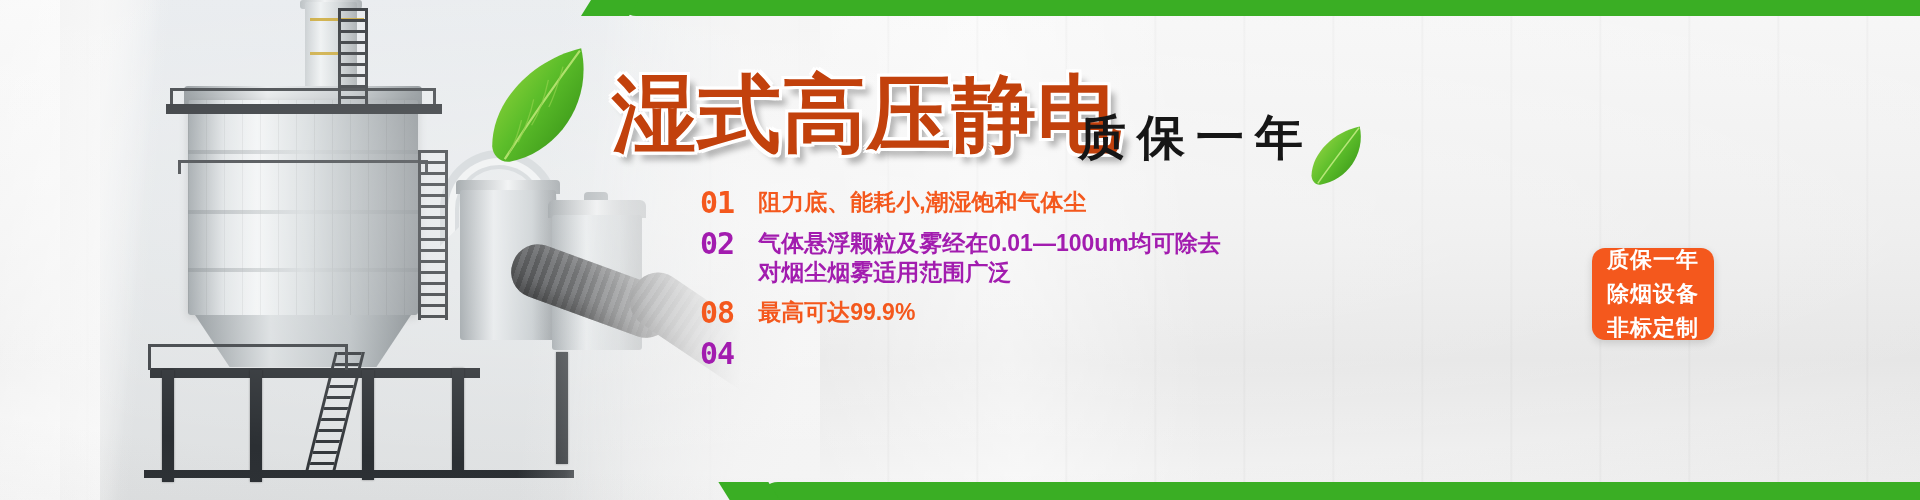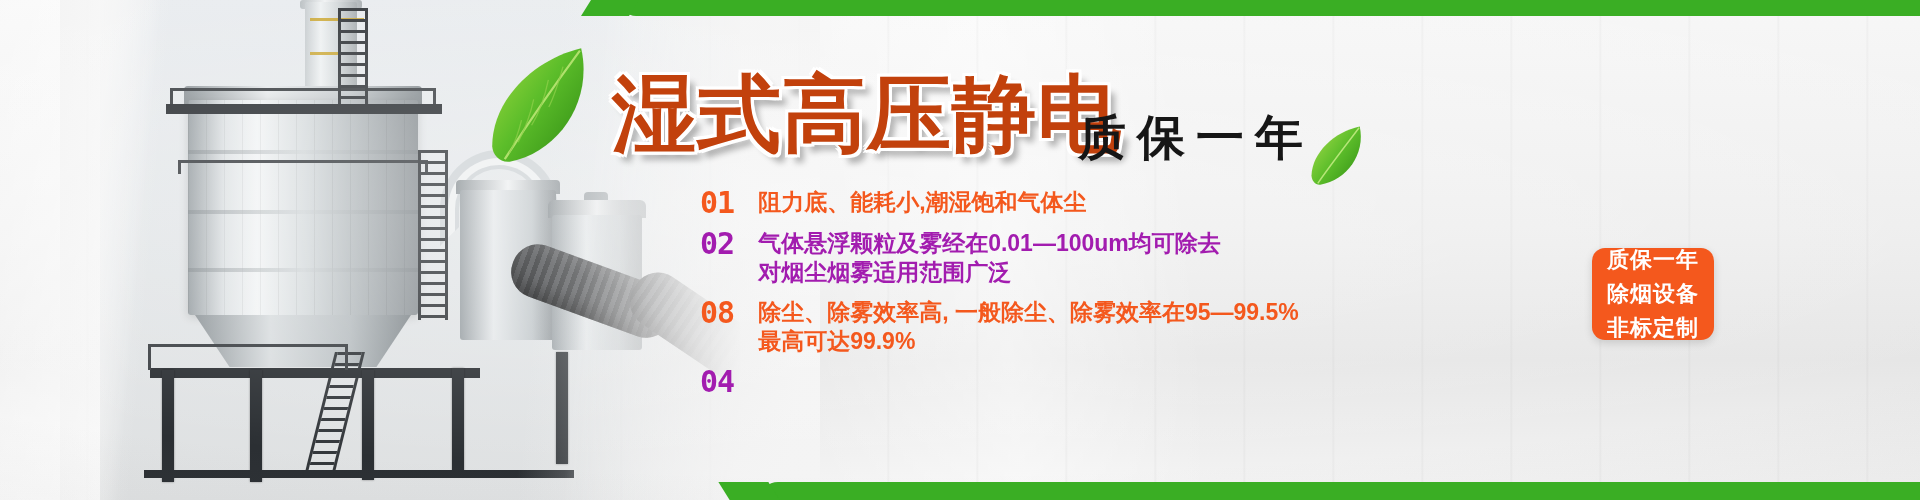--- a/index.html
+++ b/index.html
@@ -405,21 +405,20 @@
       <div class="fnum c-dark">02</div>
       <div>
         <div class="ftext c-dark">气体悬浮颗粒及雾经在0.01—100um均可除去</div>
         <div class="ftext c-dark">对烟尘烟雾适用范围广泛</div>
       </div>
     </div>
 
     <div class="frow r3">
       <div class="fnum c-orange">08</div>
       <div>
-        <div class="ftext c-orange">除尘、除雾效率高, 一般除尘、除雾效率在95—99.5%</div>
         <div class="ftext c-orange">最高可达99.9%</div>
       </div>
     </div>
 
     <div class="frow r4">
       <div class="fnum c-dark">04</div>
     </div>
 
   </div>
 

